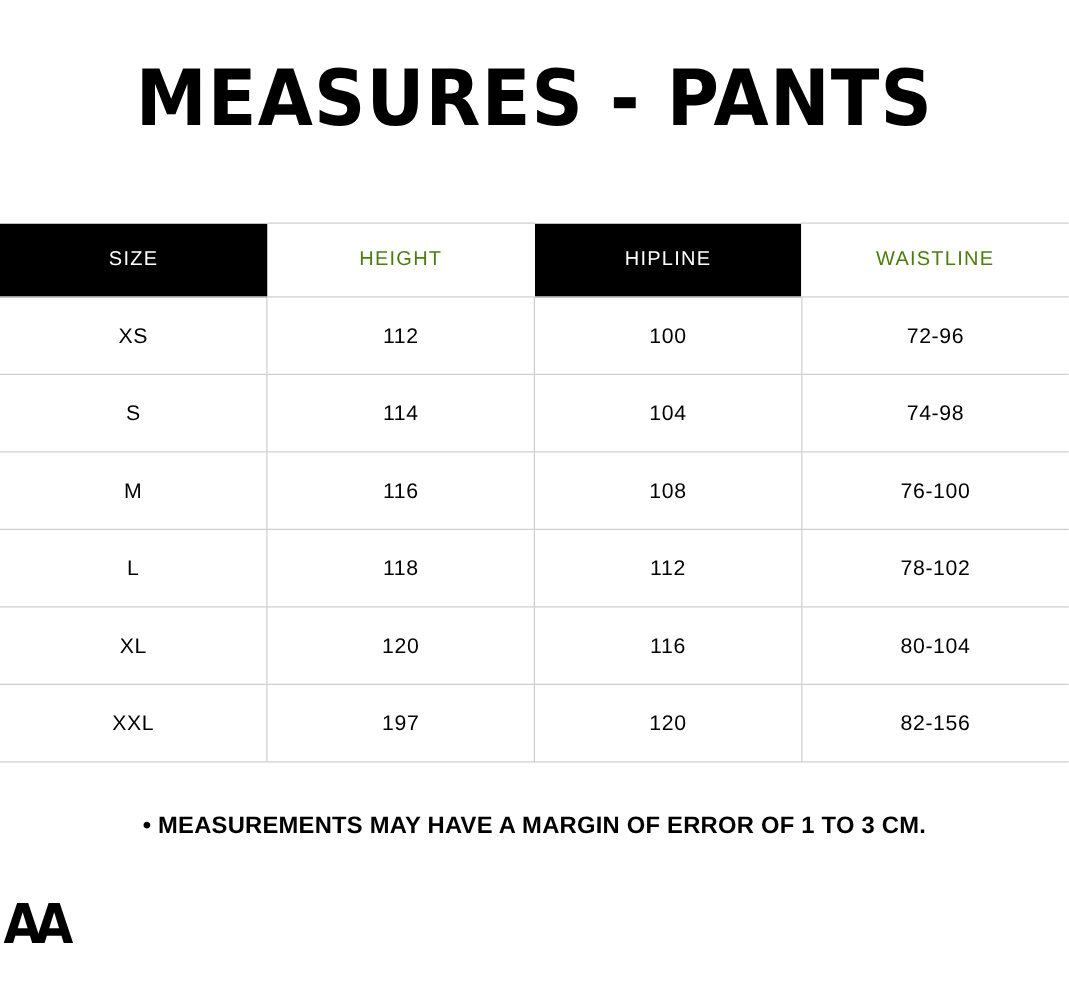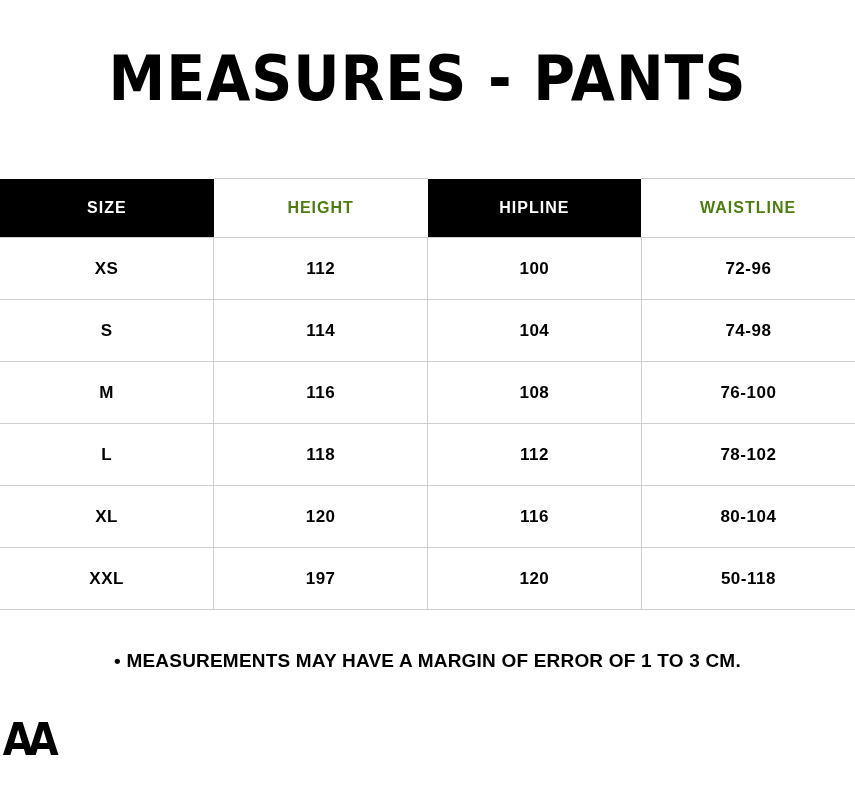--- a/index.html
+++ b/index.html
@@ -46,21 +46,21 @@
   table.size-table {
     border-collapse: collapse;
     width: 855px;
     table-layout: fixed;
   }
 
   table.size-table th,
   table.size-table td {
     border: 1px solid #cfcfcf;
     text-align: center;
-    font-weight: bold;
+    font-weight: normal;
     font-size: 16px;
     letter-spacing: 0.5px;
   }
 
   table.size-table thead th {
     height: 56px;
     font-size: 16px;
     letter-spacing: 1px;
     border-left: none;
     border-right: none;
@@ -162,21 +162,21 @@
         <tr>
           <td>XL</td>
           <td>120</td>
           <td>116</td>
           <td>80-104</td>
         </tr>
         <tr>
           <td>XXL</td>
           <td>197</td>
           <td>120</td>
-          <td>50-118</td>
+          <td>82-156</td>
         </tr>
       </tbody>
     </table>
   </div>
 
   <div class="note">• MEASUREMENTS MAY HAVE A MARGIN OF ERROR OF 1 TO 3 CM.</div>
 
   <div class="logo-wrap">
     <span class="logo">AA</span>
   </div>

